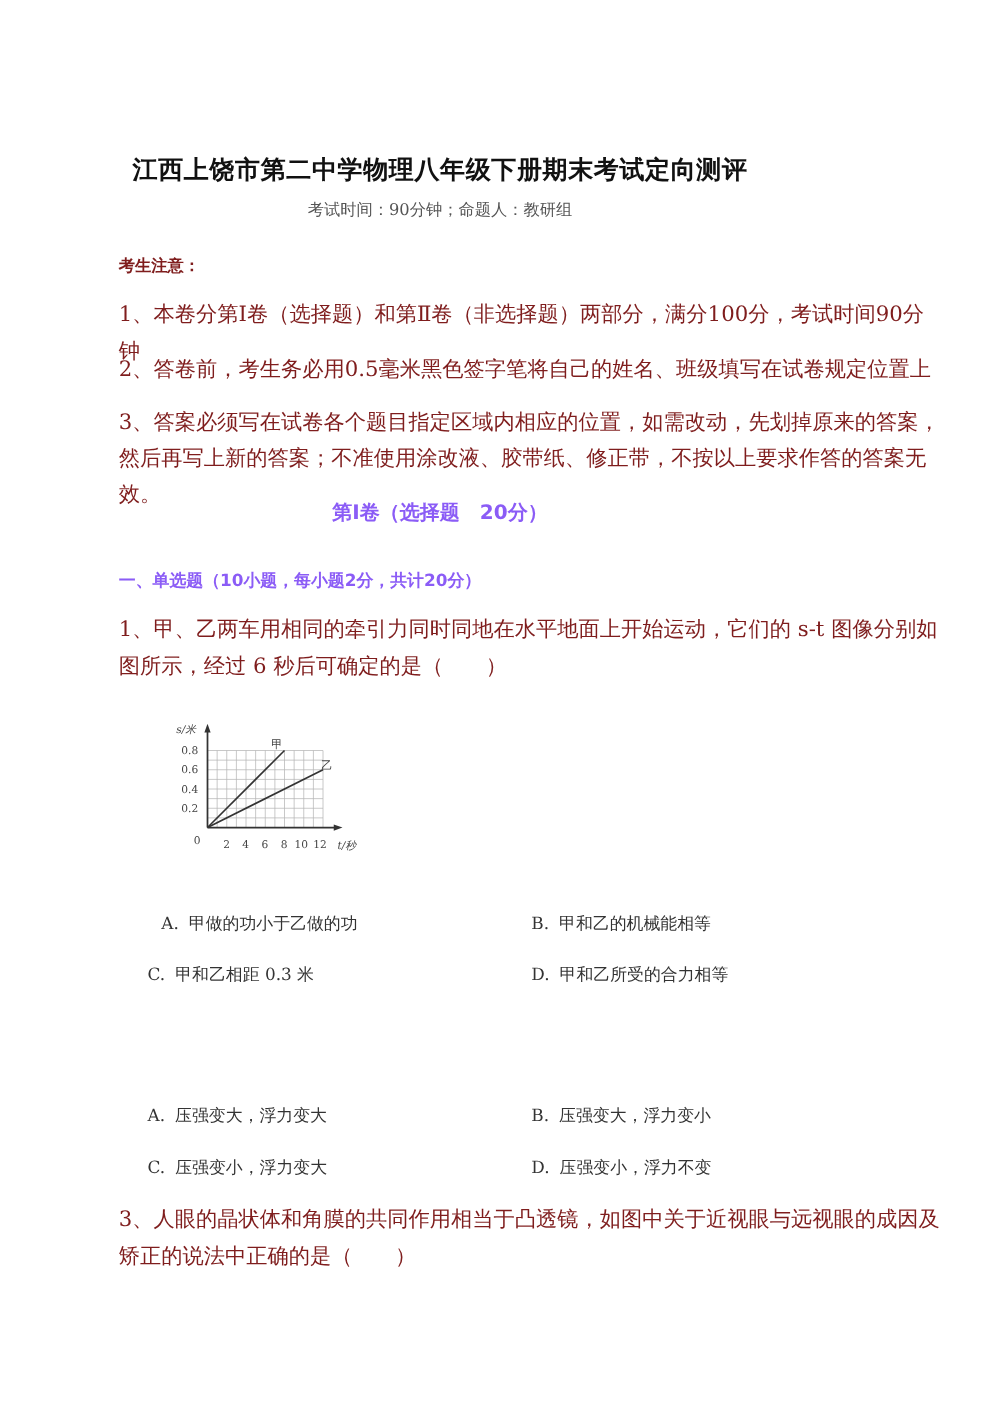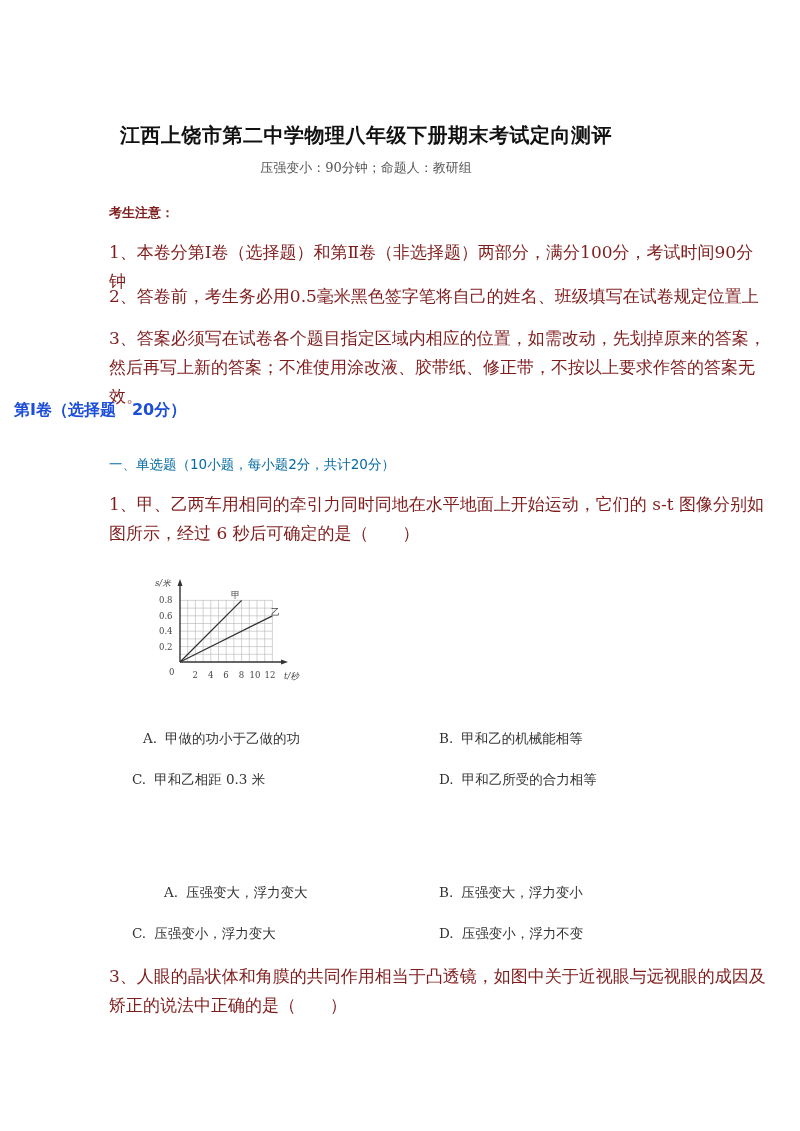--- a/index.html
+++ b/index.html
@@ -10,21 +10,21 @@
     body {
       width: 800px;
       height: 1131px;
       position: relative;
       overflow: hidden;
       font-family: "DejaVu Serif", "Liberation Serif", serif;
       color: #333333;
     }
     .page {
       position: absolute;
-      left: 14px; top: 0;
+      left: 0; top: 0;
       width: 704px;
       height: 1131px;
     }
     .title {
       position: absolute;
       left: 0; right: 0;
       top: 122px;
       text-align: center;
       font-family: "DejaVu Sans", "Liberation Sans", sans-serif;
       font-weight: bold;
@@ -54,33 +54,33 @@
       left: 95px;
       width: 660px;
       font-size: 17px;
       line-height: 29px;
       color: #7f1d1d;
     }
     .section-title {
       position: absolute;
       left: 0; right: 0;
       top: 400px;
-      text-align: left;
+      text-align: center;
       font-size: 16px;
       font-weight: bold;
-      color: #1d4ed8;
+      color: #8b5cf6;
       font-family: "DejaVu Sans", "Liberation Sans", sans-serif;
     }
     .part-head {
       position: absolute;
       left: 95px;
       top: 456px;
       font-size: 13.5px;
-      font-weight: normal;
-      color: #0369a1;
+      font-weight: bold;
+      color: #8b5cf6;
       font-family: "DejaVu Sans", "Liberation Sans", sans-serif;
     }
     .option {
       position: absolute;
       font-size: 13.5px;
       color: #333333;
       white-space: nowrap;
     }
     .option .opt-letter {
       margin-right: 8px;
@@ -97,21 +97,21 @@
       font-family: "DejaVu Serif", "Liberation Serif", serif;
       fill: #444444;
     }
   </style>
 </head>
 <body>
 
 <div class="page">
 
   <div class="title">江西上饶市第二中学物理八年级下册期末考试定向测评</div>
-  <div class="subtitle">压强变小：90分钟；命题人：教研组</div>
+  <div class="subtitle">考试时间：90分钟；命题人：教研组</div>
 
   <div class="notice-head">考生注意：</div>
   <div class="para" style="top:238px;">1、本卷分第I卷（选择题）和第Ⅱ卷（非选择题）两部分，满分100分，考试时间90分钟</div>
   <div class="para" style="top:282px;">2、答卷前，考生务必用0.5毫米黑色签字笔将自己的姓名、班级填写在试卷规定位置上</div>
   <div class="para" style="top:324px;">3、答案必须写在试卷各个题目指定区域内相应的位置，如需改动，先划掉原来的答案，然后再写上新的答案；不准使用涂改液、胶带纸、修正带，不按以上要求作答的答案无效。</div>
 
   <div class="section-title">第I卷（选择题　20分）</div>
   <div class="part-head">一、单选题（10小题，每小题2分，共计20分）</div>
 
   <div class="para" style="top:490px;">1、甲、乙两车用相同的牵引力同时同地在水平地面上开始运动，它们的 s-t 图像分别如图所示，经过 6 秒后可确定的是（　　）</div>
@@ -175,21 +175,21 @@
     <span class="opt-letter">B.</span><span>甲和乙的机械能相等</span>
   </div>
   <div class="option" style="left:118px; top:771px;">
     <span class="opt-letter">C.</span><span>甲和乙相距 0.3 米</span>
   </div>
   <div class="option" style="left:425px; top:771px;">
     <span class="opt-letter">D.</span><span>甲和乙所受的合力相等</span>
   </div>
 
 
-  <div class="option" style="left:118px; top:884px;margin-left:32px;">
+  <div class="option" style="left:118px; top:884px;">
     <span class="opt-letter">A.</span><span>压强变大，浮力变大</span>
   </div>
   <div class="option" style="left:425px; top:884px;">
     <span class="opt-letter">B.</span><span>压强变大，浮力变小</span>
   </div>
   <div class="option" style="left:118px; top:925px;">
     <span class="opt-letter">C.</span><span>压强变小，浮力变大</span>
   </div>
   <div class="option" style="left:425px; top:925px;">
     <span class="opt-letter">D.</span><span>压强变小，浮力不变</span>

